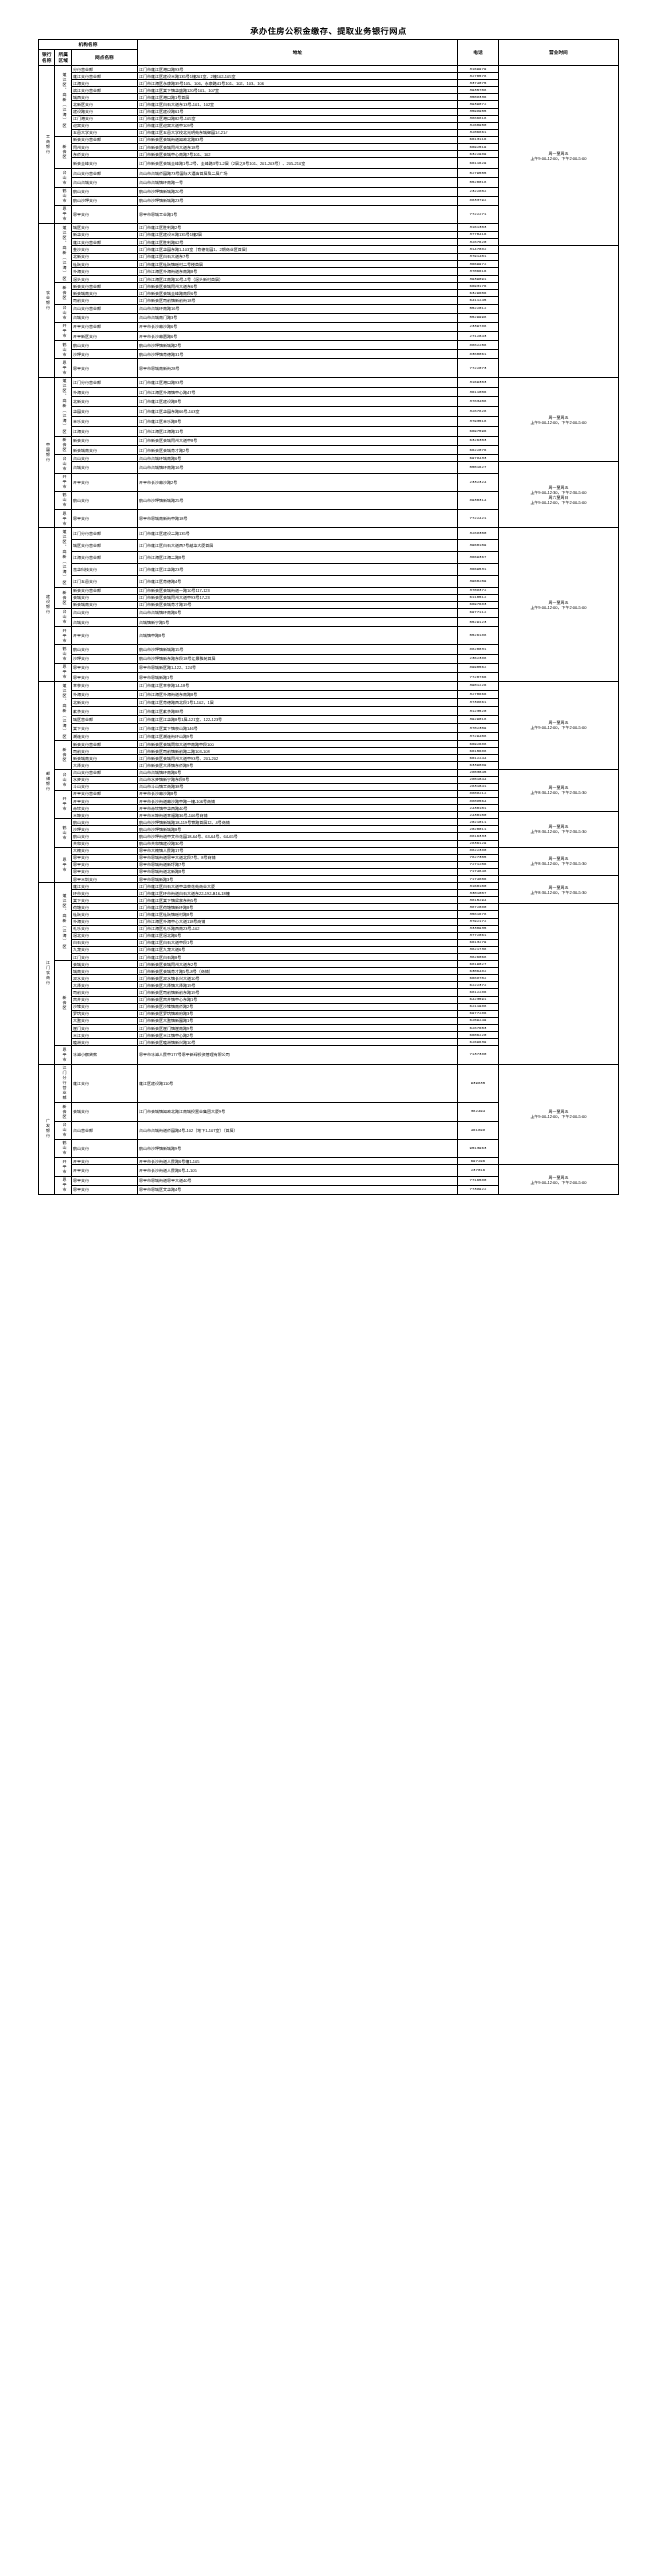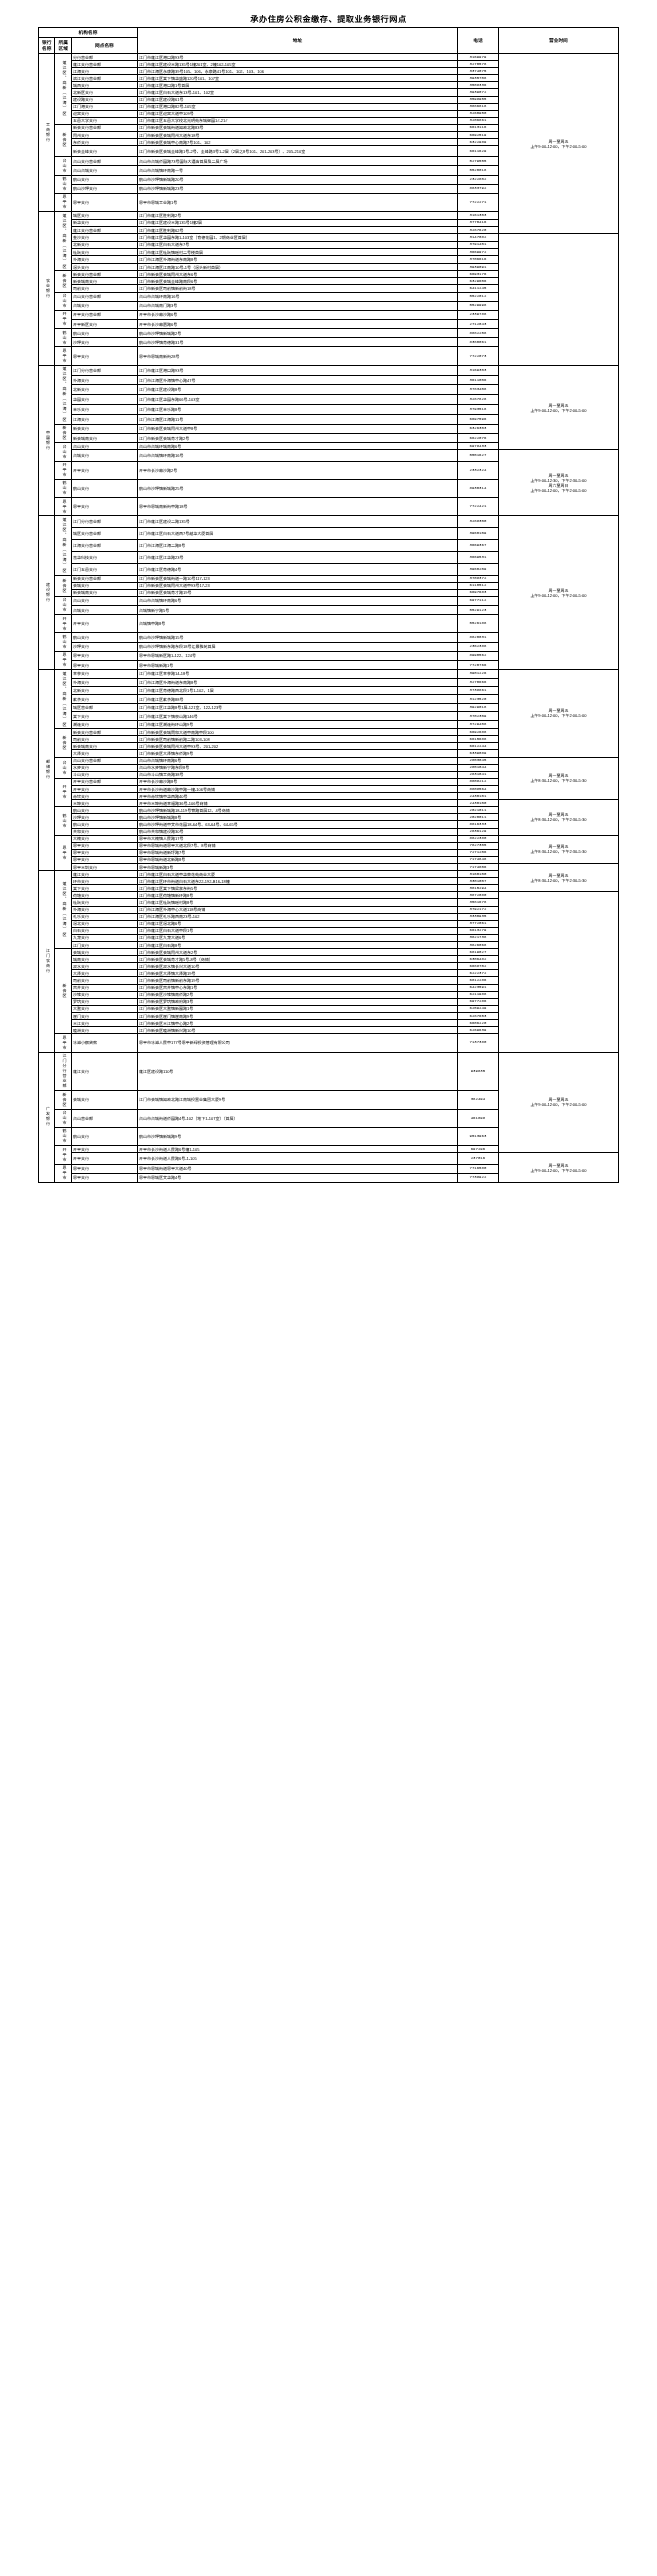--- a/index.html
+++ b/index.html
@@ -5,21 +5,21 @@
 <style>
   html,body{margin:0;padding:0;background:#ffffff;}
   body{
     width:657px;
     font-family:"Liberation Sans","DejaVu Sans",sans-serif;
     color:#000000;
     -webkit-font-smoothing:none;
   }
   #page{
     width:657px;
-    margin:4px auto;
+    margin:16px auto;
     padding:5px;
     box-sizing:border-box;
   }
   #doc-title{
     text-align:center;
     font-family:"Liberation Serif","DejaVu Serif",serif;
     font-weight:bold;
     font-size:8.2px;
     letter-spacing:0.5px;
     padding:3.3px 0 2.7px 0;

